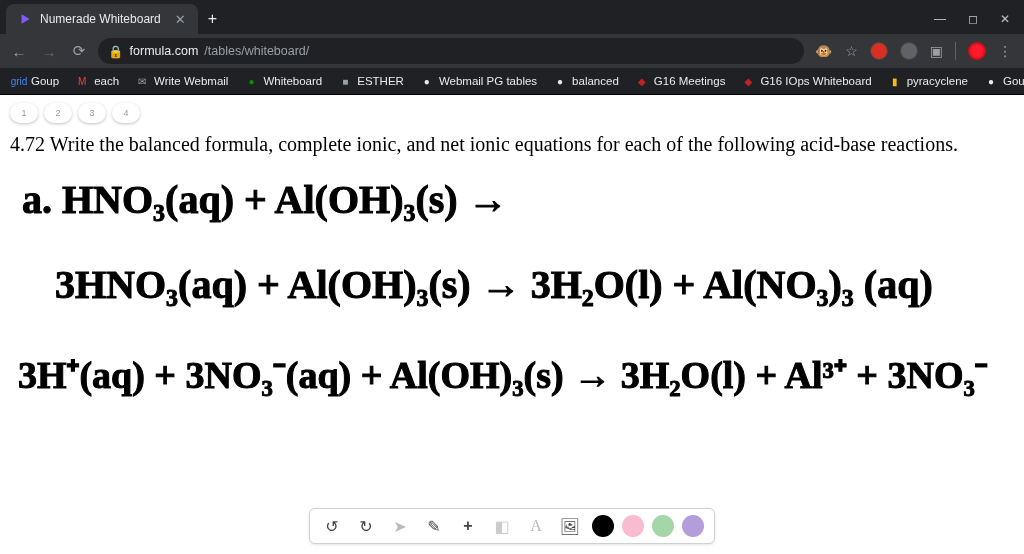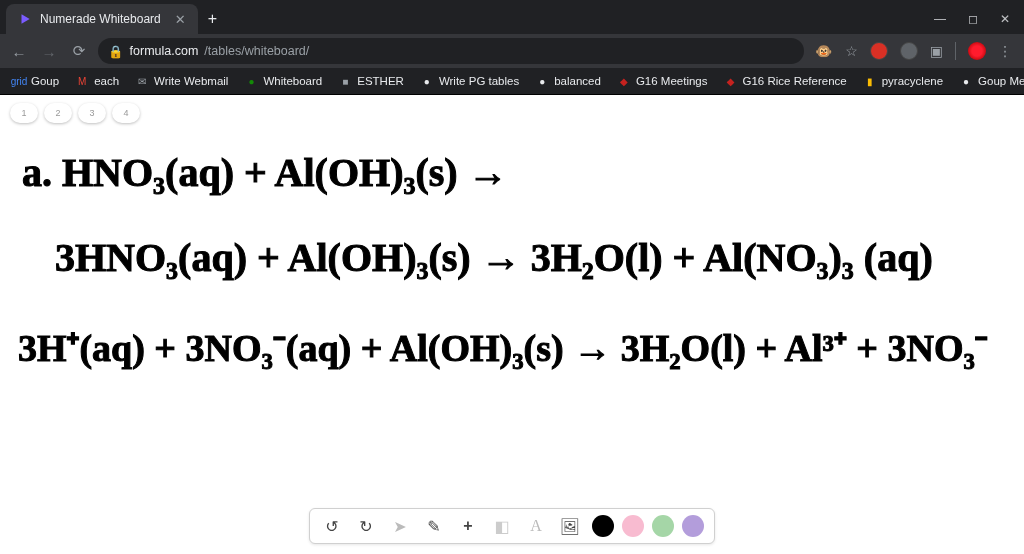--- a/index.html
+++ b/index.html
@@ -107,52 +107,53 @@
       <div class="bm">
         <span class="bi" style="color: rgb(19, 138, 7);">●</span>
         <span>Whiteboard</span>
       </div>
       <div class="bm">
         <span class="bi" style="color: rgb(154, 160, 166);">■</span>
         <span>ESTHER</span>
       </div>
       <div class="bm">
         <span class="bi" style="color: rgb(232, 234, 237);">●</span>
-        <span>Write PG tables</span>
+        <span>Webmail PG tables</span>
       </div>
       <div class="bm">
         <span class="bi" style="color: rgb(232, 234, 237);">●</span>
         <span>balanced</span>
       </div>
       <div class="bm">
         <span class="bi" style="color: rgb(197, 34, 31);">◆</span>
         <span>G16 Meetings</span>
       </div>
       <div class="bm">
         <span class="bi" style="color: rgb(197, 34, 31);">◆</span>
-        <span>G16 Rice Reference</span>
+        <span>G16 IOps Whiteboard</span>
       </div>
       <div class="bm">
         <span class="bi" style="color: rgb(251, 188, 4);">▮</span>
         <span>pyracyclene</span>
       </div>
       <div class="bm">
         <span class="bi" style="color: rgb(232, 234, 237);">●</span>
         <span>Goup Meetings</span>
       </div>
     </div>
 </div>
 
 <div class="page">
   <div class="page-tabs" id="pills">
       <div class="pill">1</div>
       <div class="pill">2</div>
       <div class="pill">3</div>
       <div class="pill">4</div>
     </div>
+  <div class="problem-text">4.72 Write the balanced formula, complete ionic, and net ionic equations for each of the following acid-base reactions.</div>
 
   <div class="whiteboard">
     <svg class="hand-svg" viewBox="0 0 1024 300">
       <g fill="#000" stroke="#000">
         <text class="hw" x="22" y="55" font-size="40">a. HNO₃(aq) + Al(OH)₃(s) →</text>
         <text class="hw" x="55" y="140" font-size="40">3HNO₃(aq) + Al(OH)₃(s) → 3H₂O(l) + Al(NO₃)₃ (aq)</text>
         <text class="hw" x="18" y="230" font-size="38">3H⁺(aq) + 3NO₃⁻(aq) + Al(OH)₃(s) → 3H₂O(l) + Al³⁺ + 3NO₃⁻</text>
       </g>
     </svg>
   </div>

